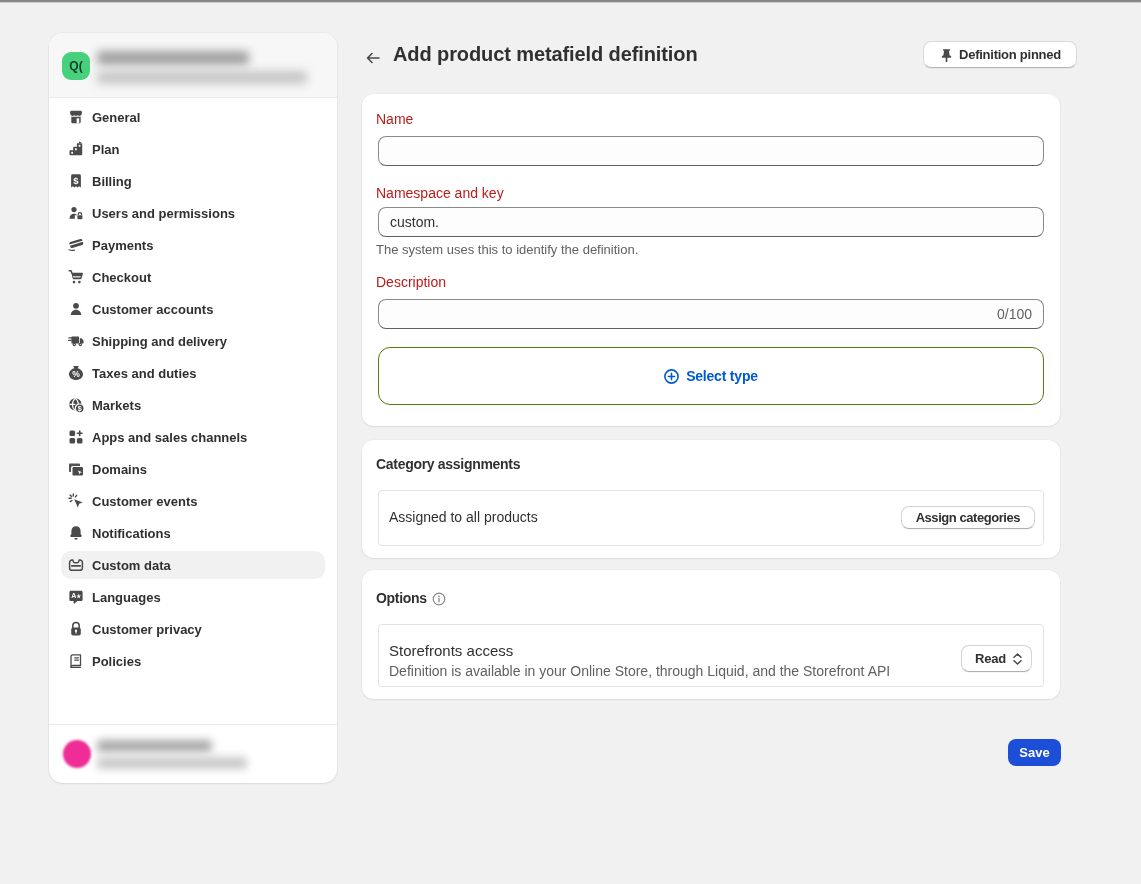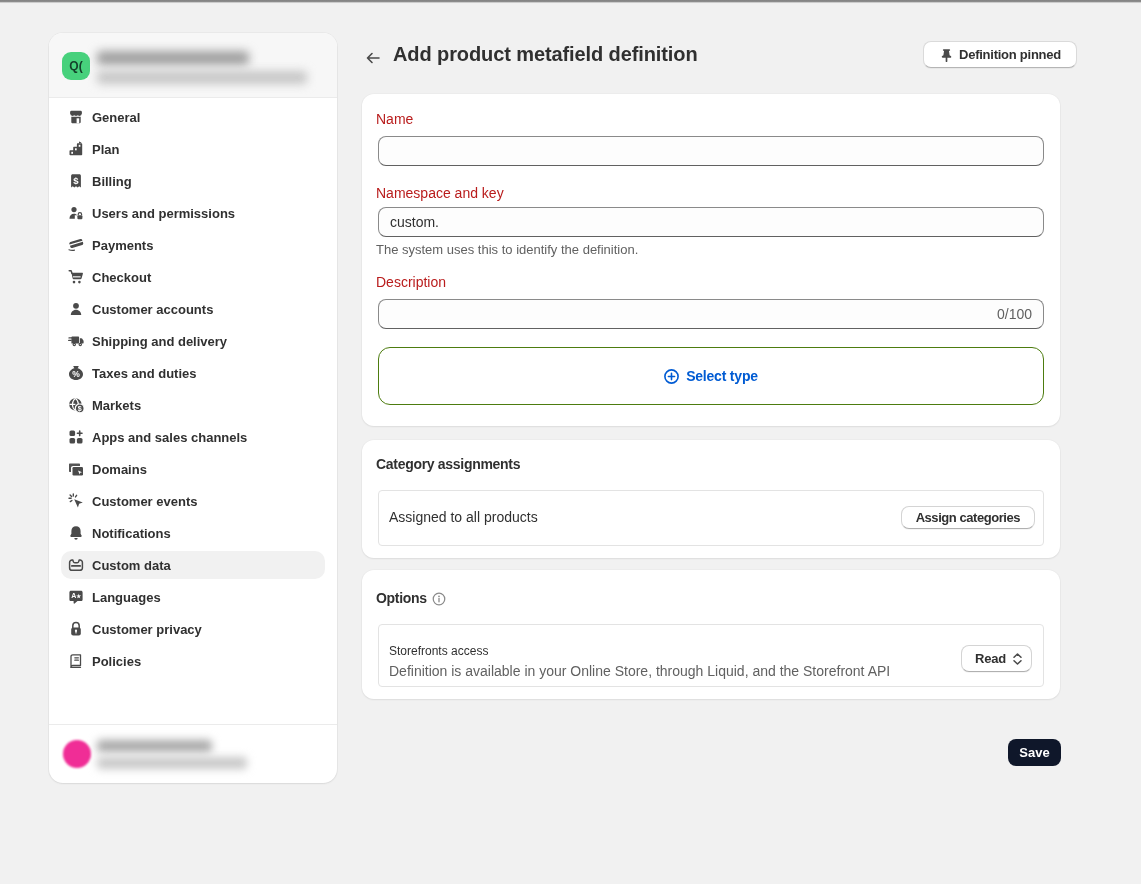--- a/index.html
+++ b/index.html
@@ -35,21 +35,21 @@
 
   .lbl { position:absolute; left:14px; font-size:14px; line-height:20px; color:#b91c1c; }
   .inp { position:absolute; left:16px; width:666px; height:30px; border:1px solid #8a8a8a; border-bottom-color:#616161; border-radius:8px; background:#fdfdfd; font-size:14px; color:#303030; display:flex; align-items:center; padding:0 11px; }
   .help { position:absolute; left:14px; font-size:13px; line-height:20px; color:#616161; }
   .selbox { position:absolute; left:16px; top:253px; width:666px; height:58px; border:1px solid #4d7c0f; border-radius:12px; display:flex; align-items:center; justify-content:center; color:#005bd3; font-size:14px; font-weight:700; letter-spacing:-0.2px; }
   .selbox svg { width:15px; height:15px; margin-right:7px; }
 
   .h2 { position:absolute; left:14px; font-size:14px; line-height:20px; font-weight:700; color:#303030; letter-spacing:-0.3px; }
   .ibox { position:absolute; left:16px; width:666px; border:1px solid #e3e3e3; border-radius:4px; }
   .btn { position:absolute; background:#fff; border:1px solid #d4d4d4; border-bottom-color:#b0b0b0; border-radius:8px; font-weight:600; color:#303030; display:flex; align-items:center; justify-content:center; box-shadow:0 1px 0 rgba(0,0,0,0.04); }
-  .save { left:1008px; top:739px; width:53px; height:27px; background:#0f172a; border-radius:8px; color:#fff; font-size:13px; font-weight:700; display:flex; align-items:center; justify-content:center; }
+  .save { left:1008px; top:739px; width:53px; height:27px; background:#1d4ed8; border-radius:8px; color:#fff; font-size:13px; font-weight:700; display:flex; align-items:center; justify-content:center; }
 </style>
 </head>
 <body>
 <div class="abs topbar"></div>
 
 <div class="abs sidebar">
   <div class="sb-head">
     <div class="avatar">Q(</div>
     <div class="blur1"></div>
     <div class="blur2"></div>
@@ -247,21 +247,21 @@
 </div>
 
 <div class="abs card card3">
   <div class="h2" style="top:18px;">Options</div>
   <svg style="position:absolute; left:70px; top:22px; width:14px; height:14px;" viewBox="0 0 16 16">
       <circle cx="8" cy="8" r="6.6" fill="none" stroke="#8a8a8a" stroke-width="1.4"></circle>
       <circle cx="8" cy="4.9" r="1" fill="#8a8a8a"></circle>
       <path d="M8 7.4v3.8" stroke="#8a8a8a" stroke-width="1.5" stroke-linecap="round"></path>
     </svg>
   <div class="ibox" style="top:54px; height:63px;">
-    <div style="position:absolute; left:10px; top:16px; font-size:12px; line-height:20px; color:#303030;">Storefronts access</div>
+    <div style="position:absolute; left:10px; top:16px; font-size:15px; line-height:20px; color:#303030;">Storefronts access</div>
     <div style="position:absolute; left:10px; top:36px; font-size:14px; line-height:20px; color:#616161;">Definition is available in your Online Store, through Liquid, and the Storefront API</div>
     <div class="btn" style="right:11px; top:20px; height:27px; padding:0 8px 0 13px; font-size:13px; letter-spacing:-0.2px;">Read
       <svg style="width:11px; height:12px; margin-left:6px;" viewBox="0 0 12 13">
           <path d="M2.2 4.6 6 1l3.8 3.6M2.2 8.4 6 12 9.8 8.4" fill="none" stroke="#4a4a4a" stroke-width="1.7" stroke-linecap="round" stroke-linejoin="round"></path>
         </svg>
     </div>
   </div>
 </div>
 
 <div class="abs save">Save</div>

